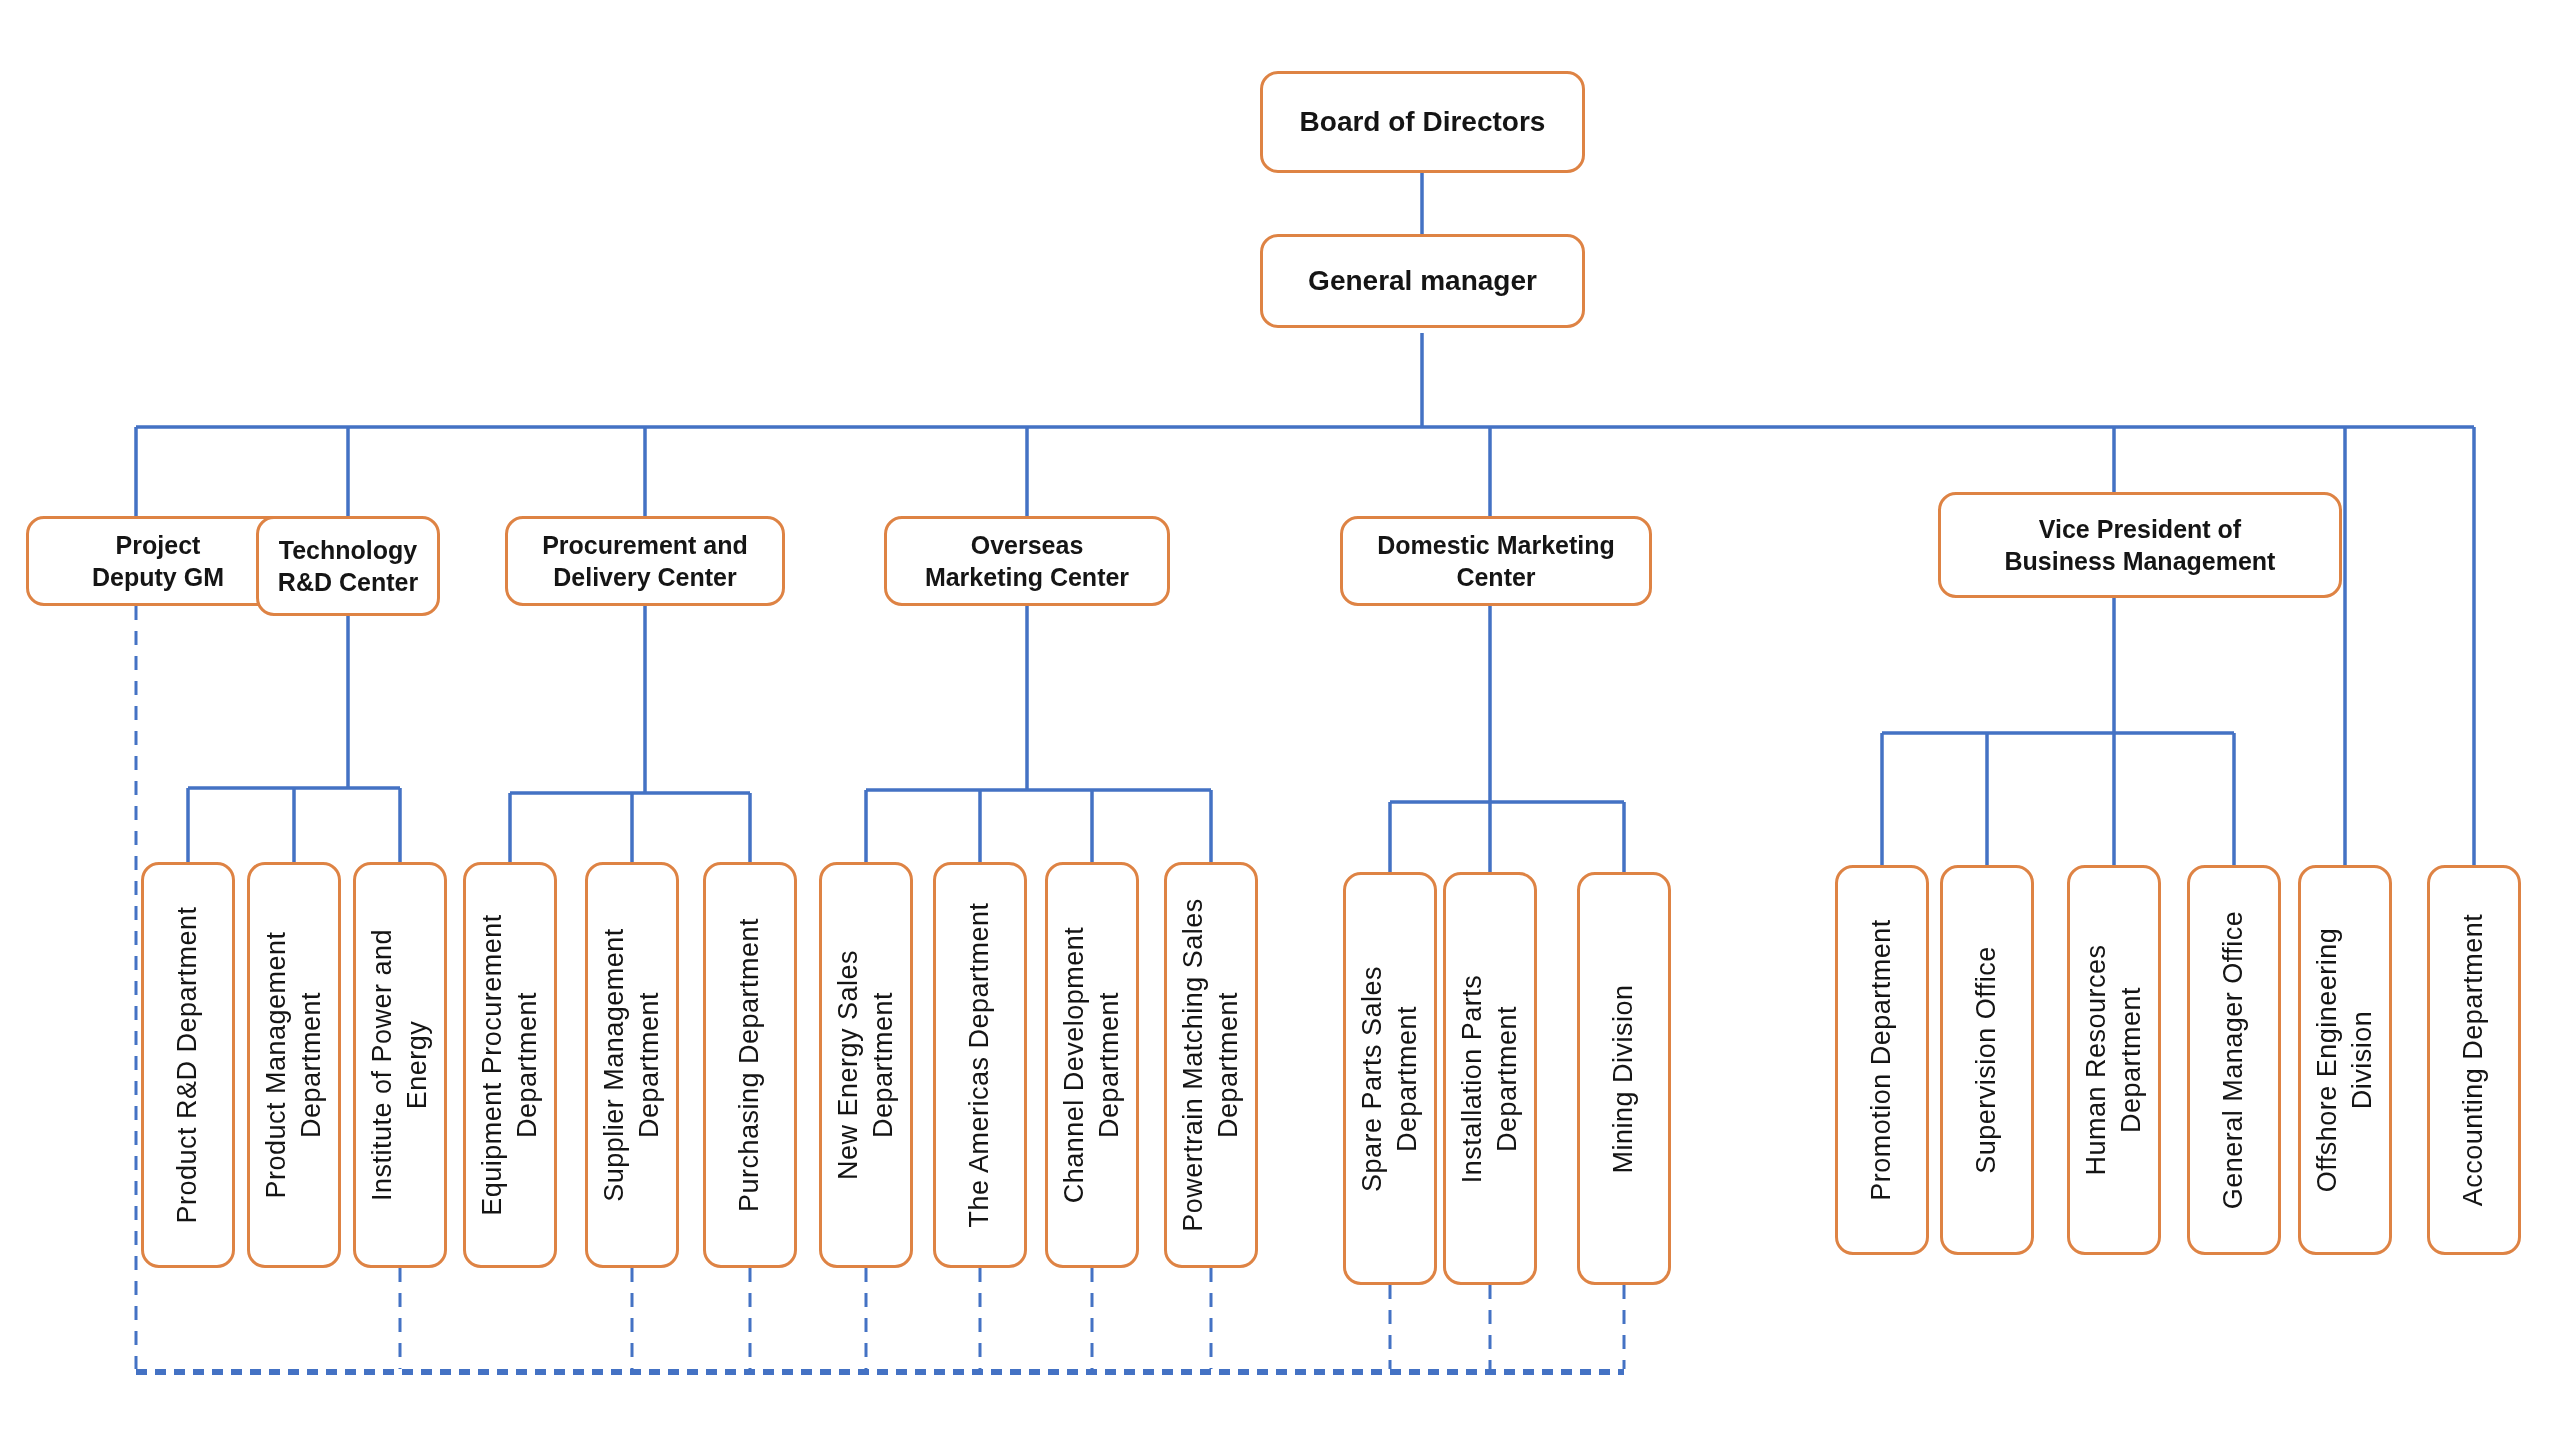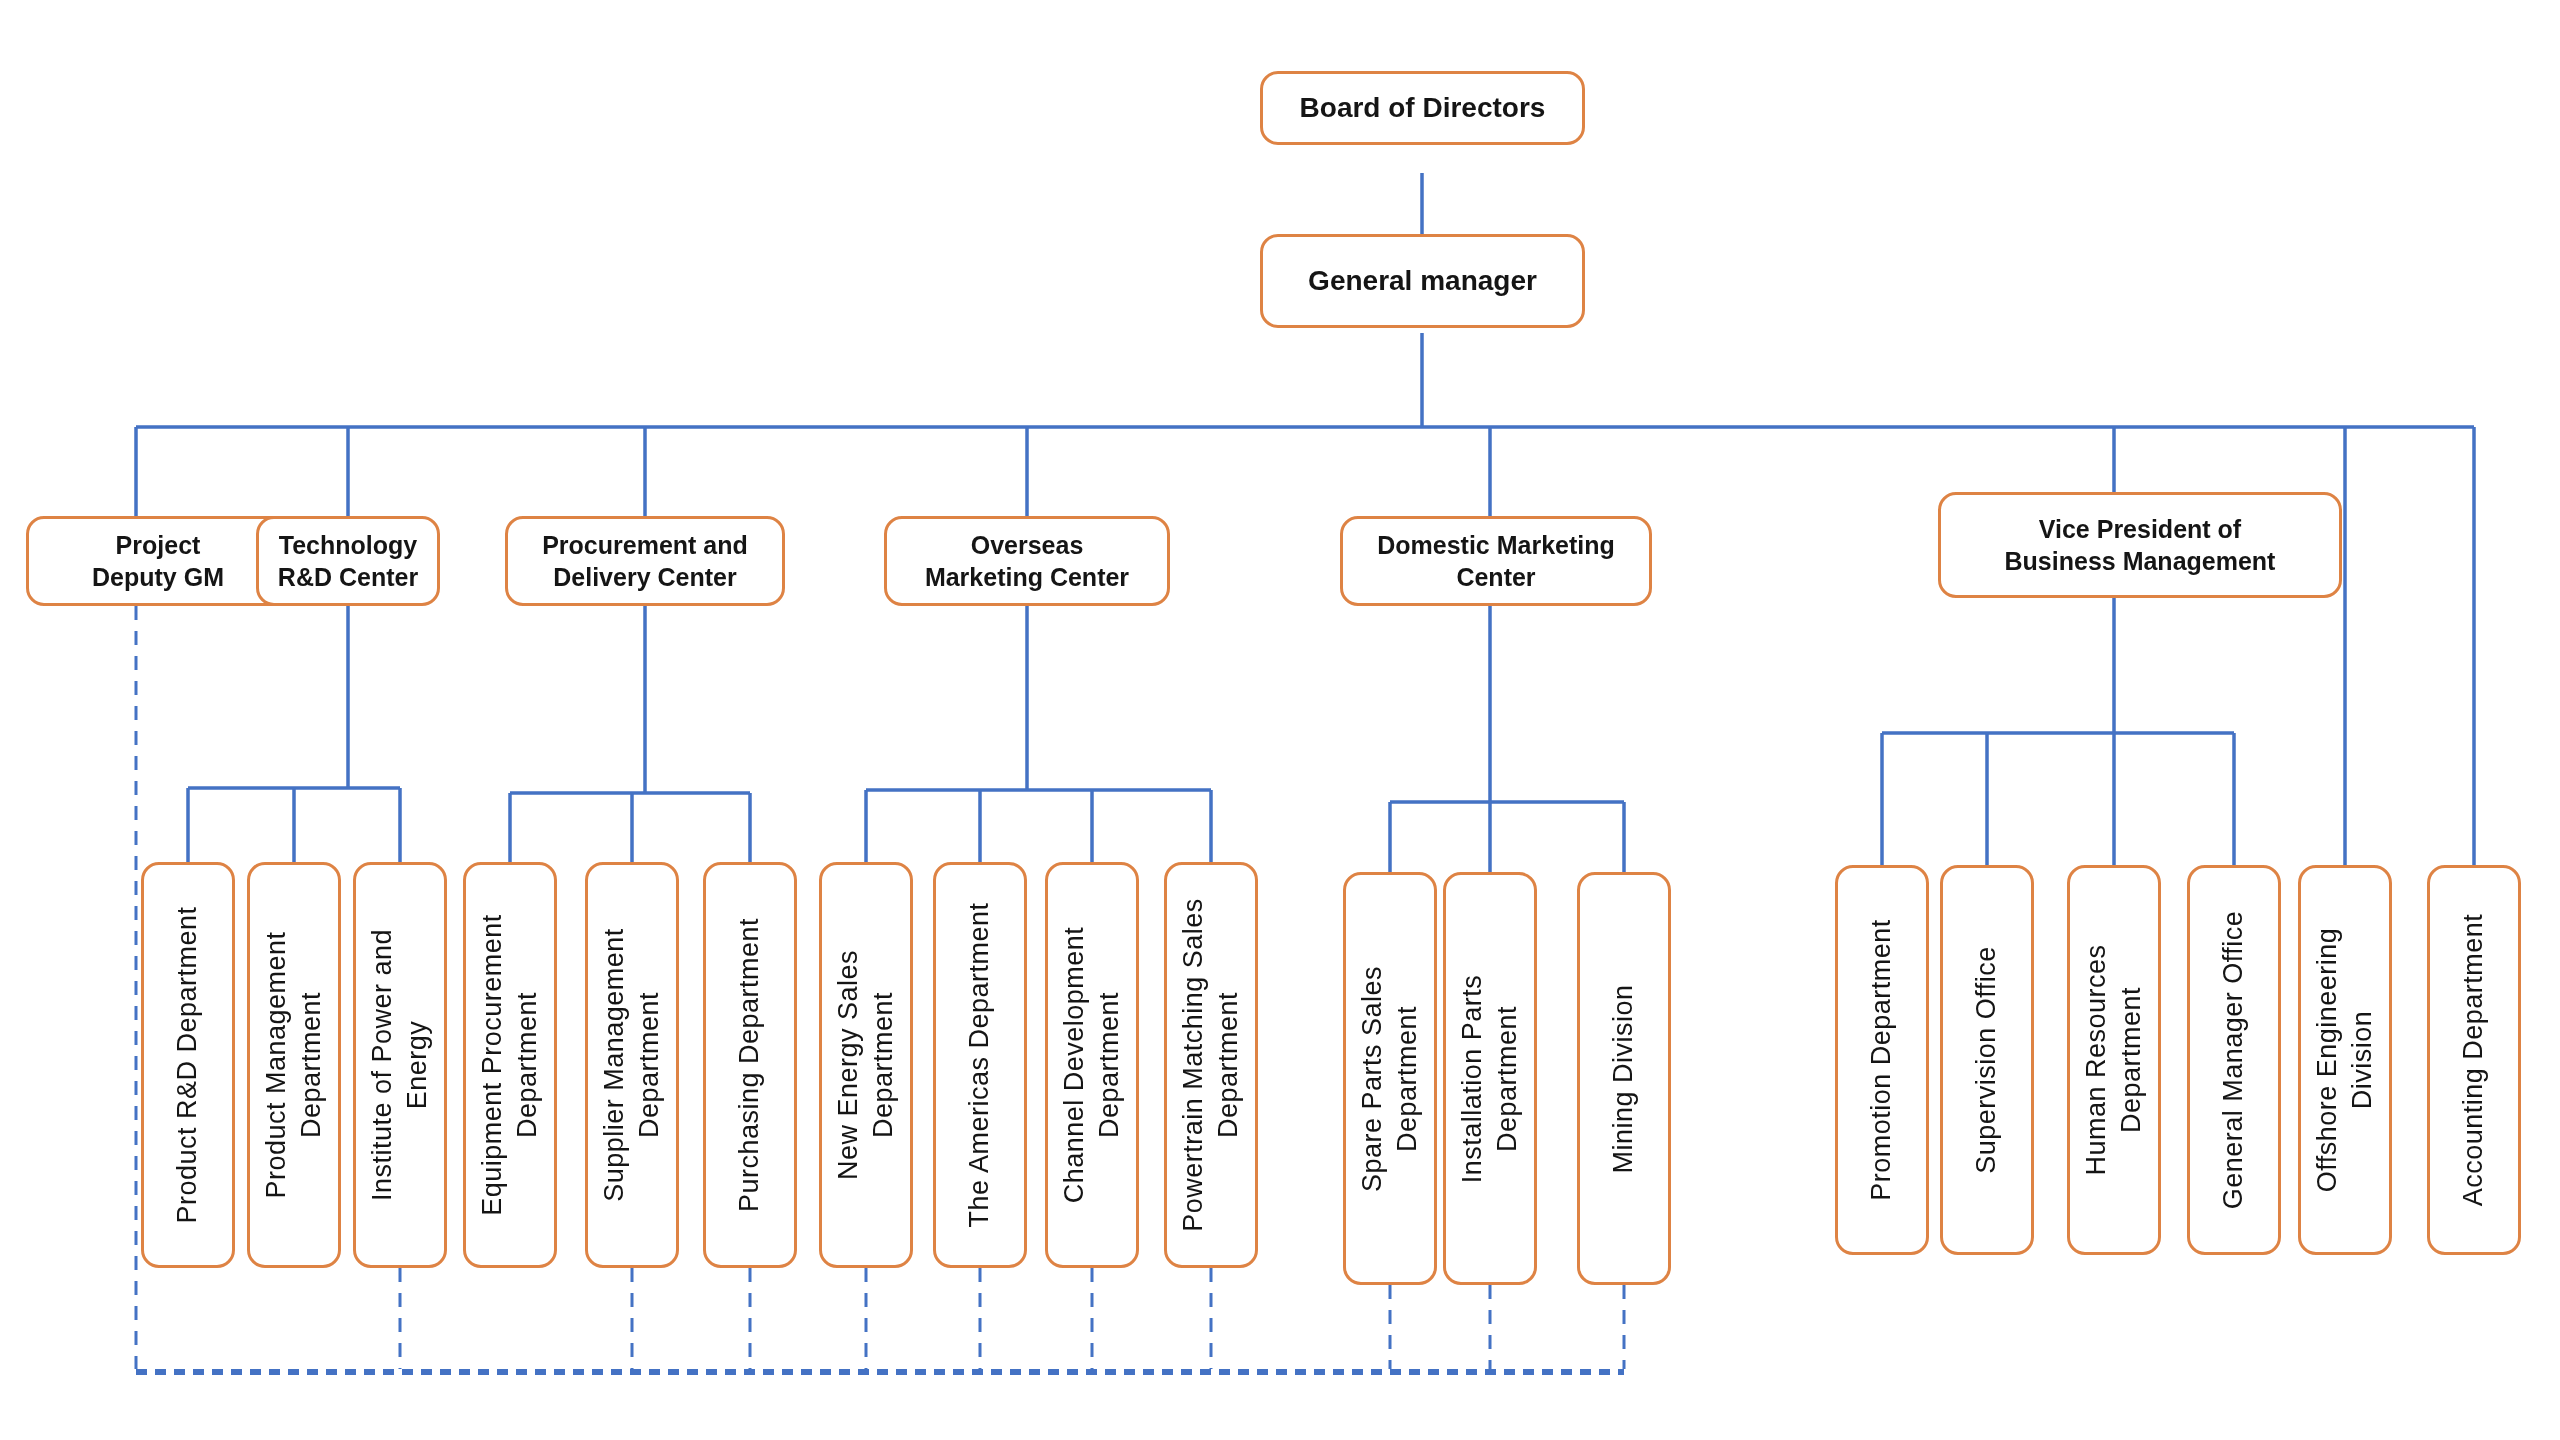--- a/index.html
+++ b/index.html
@@ -25,26 +25,26 @@
     display:flex; align-items:center; justify-content:center;
     text-align:center; white-space:pre-line;
     font-size:27px; line-height:1.3; letter-spacing:0.5px; color:#151515;
     font-weight:normal;
   }
   .g123 .label { width:400px; height:94px; }
   .g4   .label { width:406px; height:94px; }
   .g5   .label { width:384px; height:94px; }
 
   
-  #n-board { left:1260px; top:71px;  width:325px; height:74px; }
+  #n-board { left:1260px; top:71px;  width:325px; height:102px; }
   #n-gm    { left:1260px; top:234px; width:325px; height:94px;  }
 
   
   #n-project     { left:26px;   top:516px; width:264px; height:90px; }
-  #n-tech        { left:256px;  top:516px; width:184px; height:90px; }
+  #n-tech        { left:256px;  top:516px; width:184px; height:100px; }
   #n-procurement { left:505px;  top:516px; width:280px; height:90px; }
   #n-overseas    { left:884px;  top:516px; width:286px; height:90px; }
   #n-domestic    { left:1340px; top:516px; width:312px; height:90px; }
   #n-vp          { left:1938px; top:492px; width:404px; height:106px; }
 
   
   .g123 { top:862px; width:94px; height:406px; }
   #n-product-rd   { left:141px; }
   #n-product-mgmt { left:247px; }
   #n-institute    { left:353px; }

